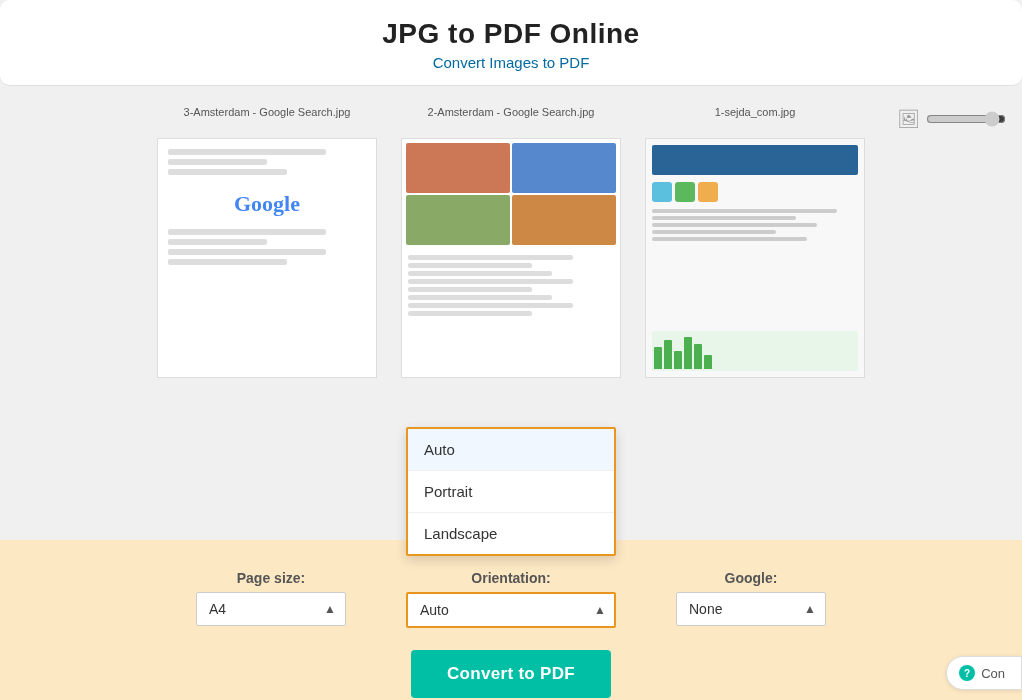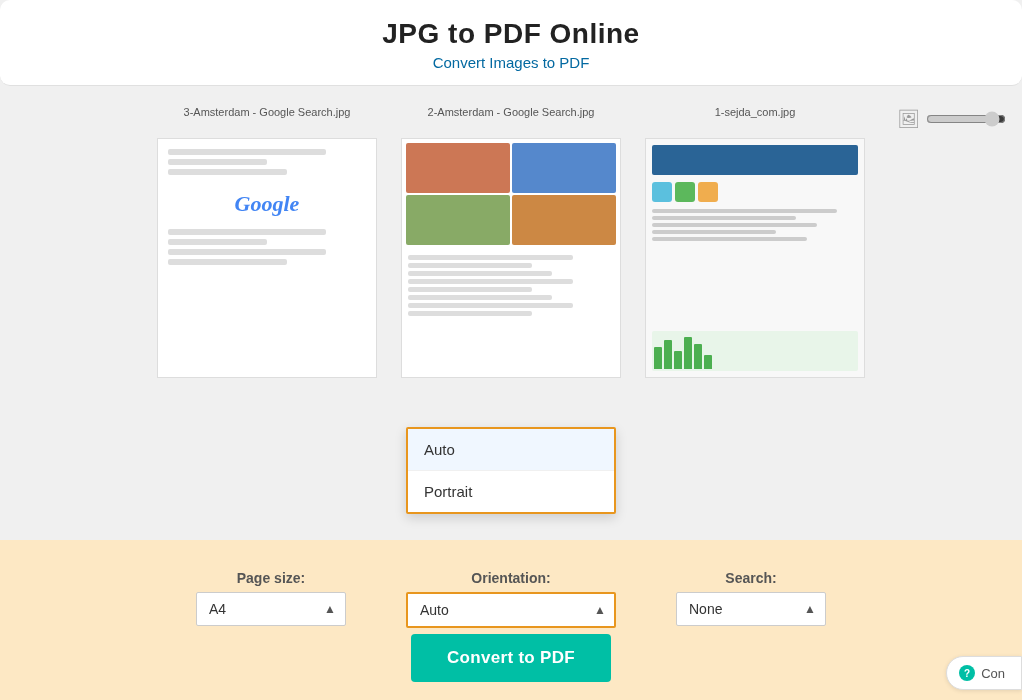--- a/index.html
+++ b/index.html
@@ -95,21 +95,20 @@
     .thumb-google1 .tg-line { height: 6px; background: #ddd; border-radius: 2px; width: 80%; }
     .thumb-google1 .tg-line.short { width: 50%; }
     .thumb-google1 .tg-line.shorter { width: 60%; }
     .thumb-google1 .tg-logo {
       font-size: 22px;
       color: #4285f4;
       font-weight: bold;
       text-align: center;
       margin: 12px 0 8px;
       font-family: serif;
-      font-style: italic;
     }
 
     .thumb-amsterdam {
       background: #fff;
       width: 100%;
       height: 100%;
       display: flex;
       flex-direction: column;
     }
     .thumb-amsterdam .top-imgs {
@@ -246,21 +245,21 @@
     
     .convert-btn {
       background: #00bfa5;
       color: #fff;
       border: none;
       border-radius: 4px;
       padding: 14px 36px;
       font-size: 17px;
       font-weight: 700;
       cursor: pointer;
-      margin-top: 6px;
+      margin-top: 22px;
       letter-spacing: 0.3px;
     }
 
     
     .con-btn {
       position: absolute;
       bottom: 10px;
       right: 0;
       background: #fff;
       border: 1px solid #ddd;
@@ -391,33 +390,34 @@
     </div>
 
     <div class="control-group" style="position:relative;">
       <span class="control-label">Orientation:</span>
       <div class="select-wrapper" style="position:relative;">
 
         
         <div class="dropdown-open">
           <div class="dd-item selected">Auto</div>
           <div class="dd-item">Portrait</div>
+          <div class="dd-item">Landscape</div>
         </div>
 
         <select class="control-select select-open">
           <option>Auto</option>
           <option>Portrait</option>
           <option>Landscape</option>
         </select>
         <span class="select-arrow">▲</span>
       </div>
     </div>
 
     <div class="control-group">
-      <span class="control-label">Search:</span>
+      <span class="control-label">Google:</span>
       <div class="select-wrapper">
         <select class="control-select">
           <option>None</option>
           <option>Small</option>
           <option>Medium</option>
           <option>Large</option>
         </select>
         <span class="select-arrow">▲</span>
       </div>
     </div>

